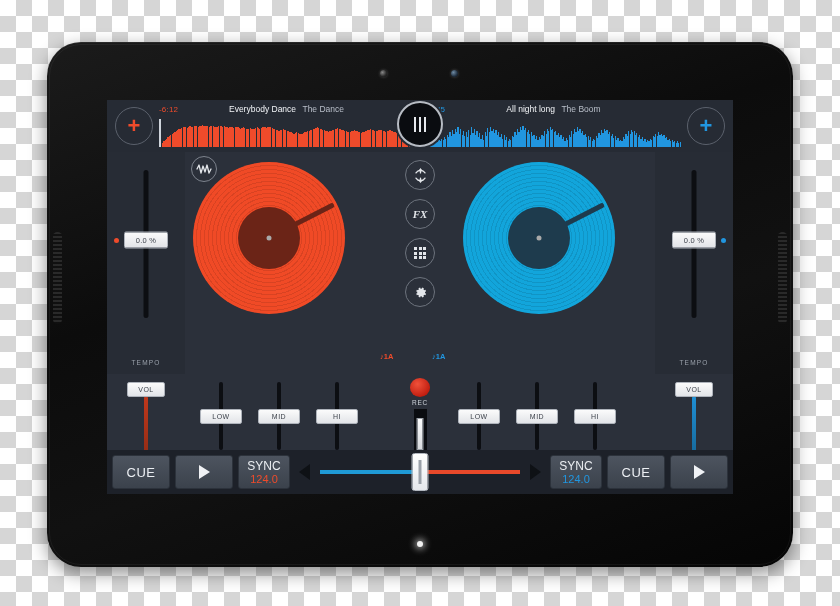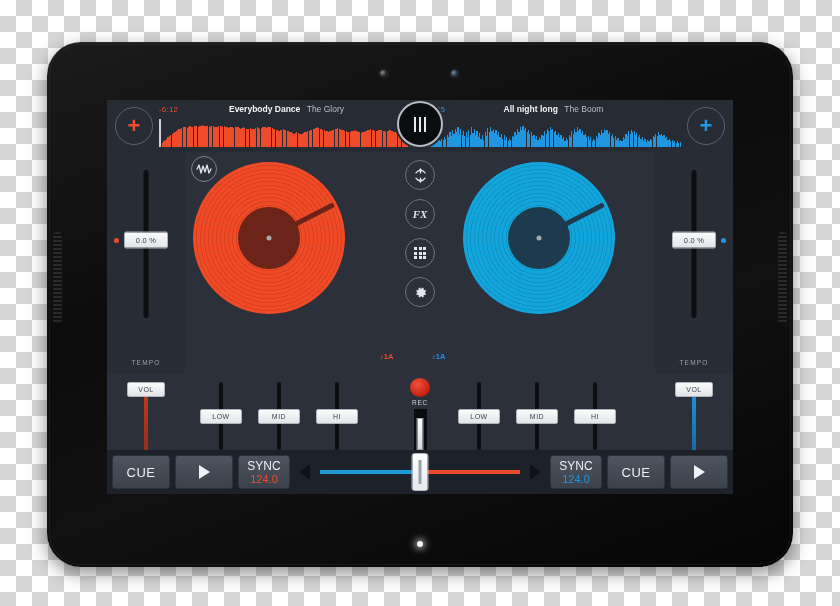--- a/index.html
+++ b/index.html
@@ -75,21 +75,21 @@
   .deckhead { flex:1; height:100%; position:relative; }
   .timecode {
     position:absolute; top:5px; font-size:8px; letter-spacing:.2px;
   }
   .deckhead.l .timecode { left:6px; color:#ef4b2b; }
   .deckhead.r .timecode { left:6px; color:#2196e0; }
   .trackline {
     position:absolute; top:4px; left:0; width:100%; text-align:center;
     font-size:8.5px; white-space:nowrap;
   }
-  .tname { color:#f2f4f7; font-weight:700;margin-top:32px; }
+  .tname { color:#f2f4f7; font-weight:400;margin-top:32px; }
   .tartist { color:#b9bfc9; font-weight:400; margin-left:4px; }
 
   .wavewrap { position:absolute; left:6px; right:6px; top:19px; height:28px; }
   .playhead {
     position:absolute; left:0; top:0; width:2px; height:100%;
     background:#cfd4db;
   }
   .wave { position:absolute; left:3px; right:0; top:0; height:100%; }
   .wave span {
     position:absolute; bottom:0; width:2px; border-radius:0;
@@ -311,21 +311,21 @@
     <div class="topbar">
 
       <div class="addbtn l">
         <span>+</span>
       </div>
 
       <div class="deckhead l">
         <div class="timecode">-6:12</div>
         <div class="trackline">
           <span class="tname">Everybody Dance</span>
-          <span class="tartist">The Glory</span>
+          <span class="tartist">The Dance</span>
         </div>
         <div class="wavewrap">
           <div class="playhead"></div>
           <div class="wave" id="wave-a">
               <span style="left: 0px; width: 1.2px; height: 3.92px; background: rgb(239, 75, 43);"></span>
               <span style="left: 1.36957px; width: 1.2px; height: 5.6px; background: rgb(239, 75, 43);"></span>
               <span style="left: 2.73913px; width: 1.2px; height: 7.28px; background: rgb(239, 75, 43);"></span>
               <span style="left: 4.1087px; width: 1.2px; height: 8.4px; background: rgb(239, 75, 43);"></span>
               <span style="left: 5.47826px; width: 1.2px; height: 9.52px; background: rgb(239, 75, 43);"></span>
               <span style="left: 6.84783px; width: 1.2px; height: 10.64px; background: rgb(239, 75, 43);"></span>

